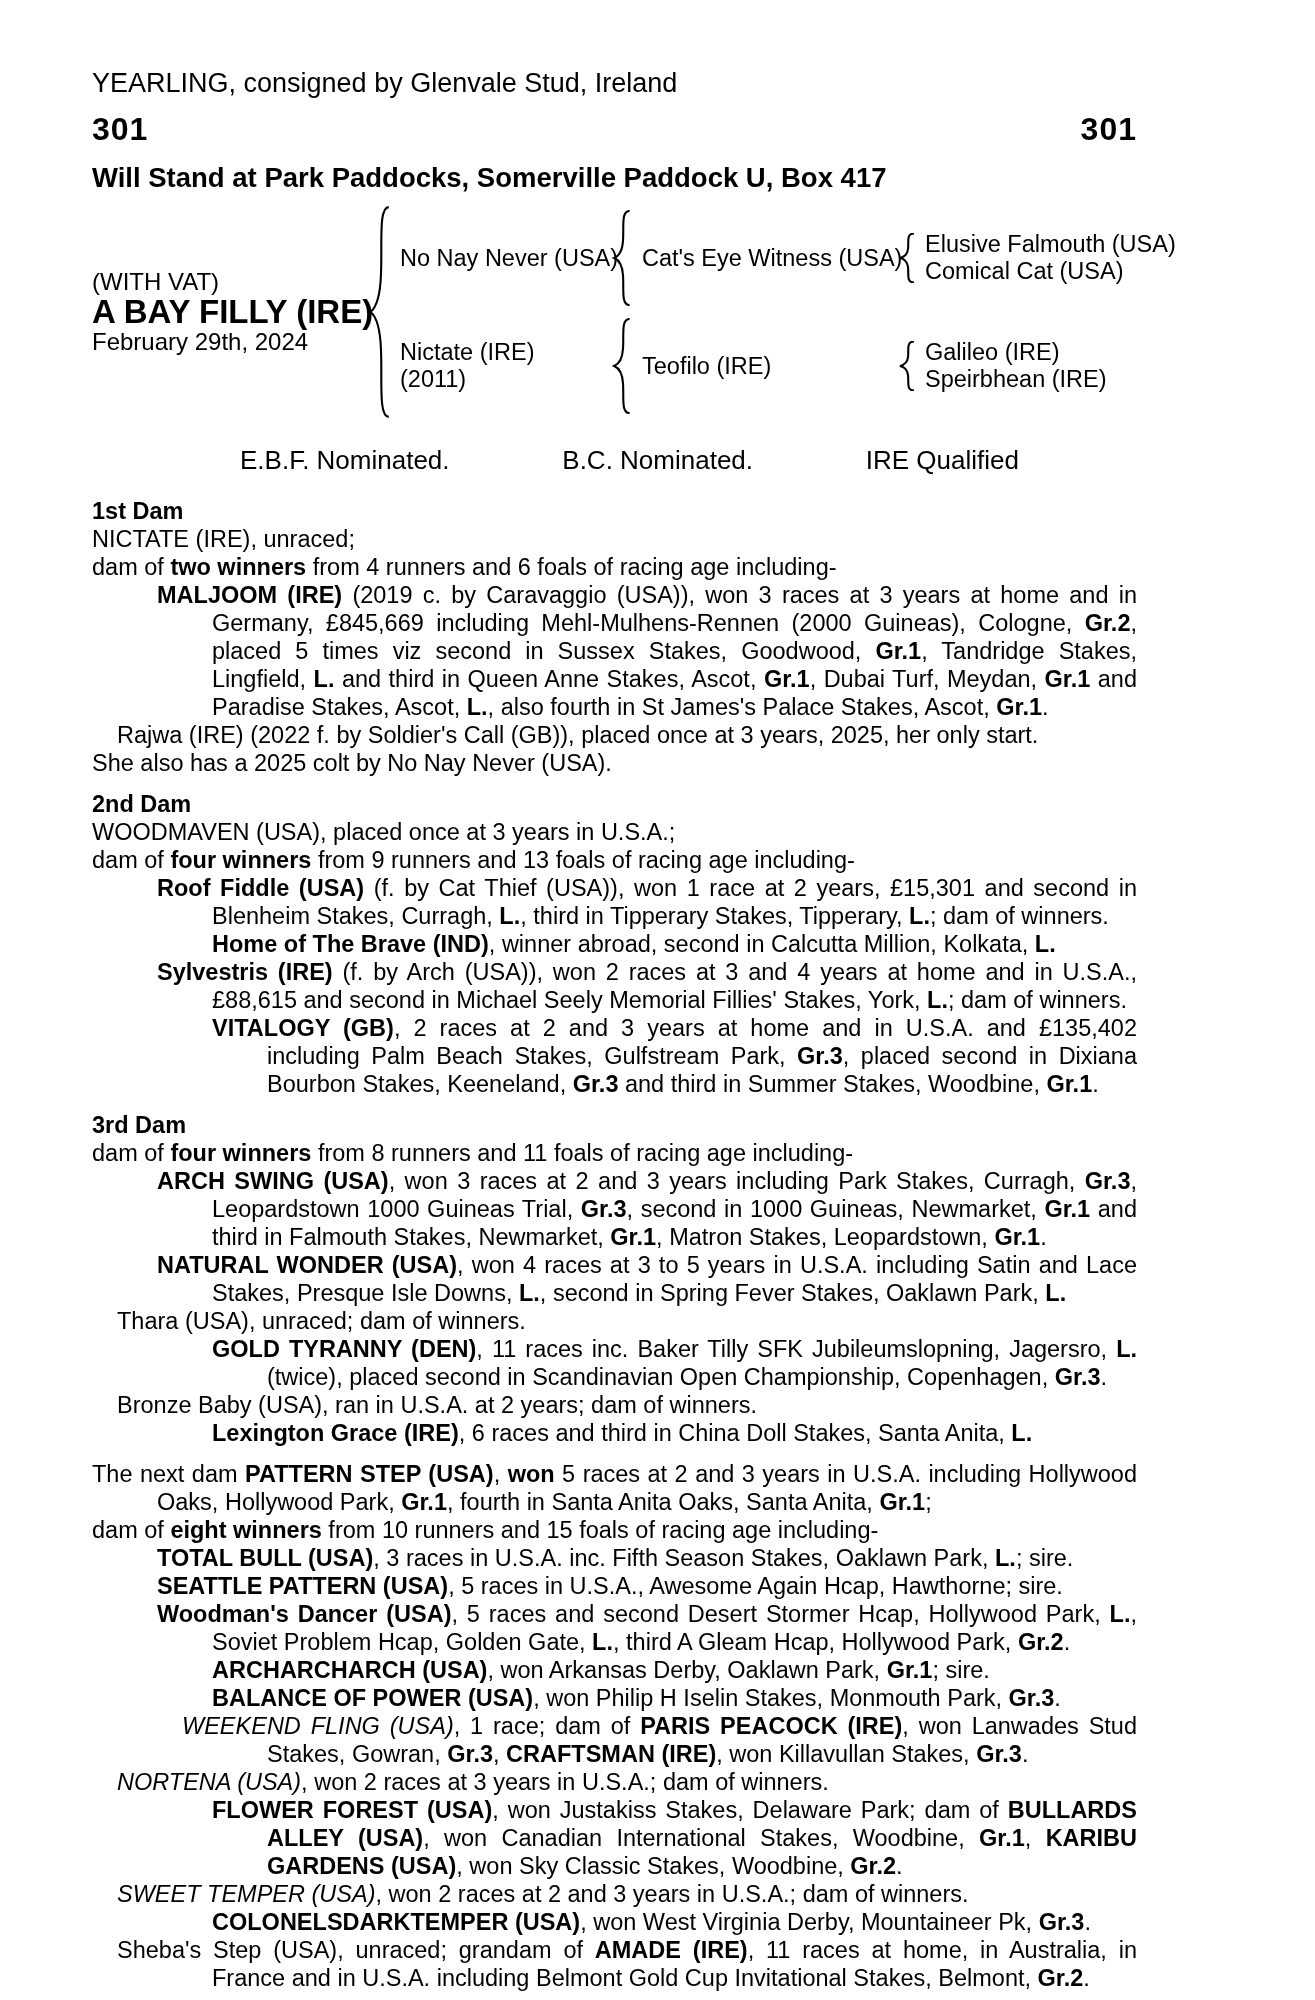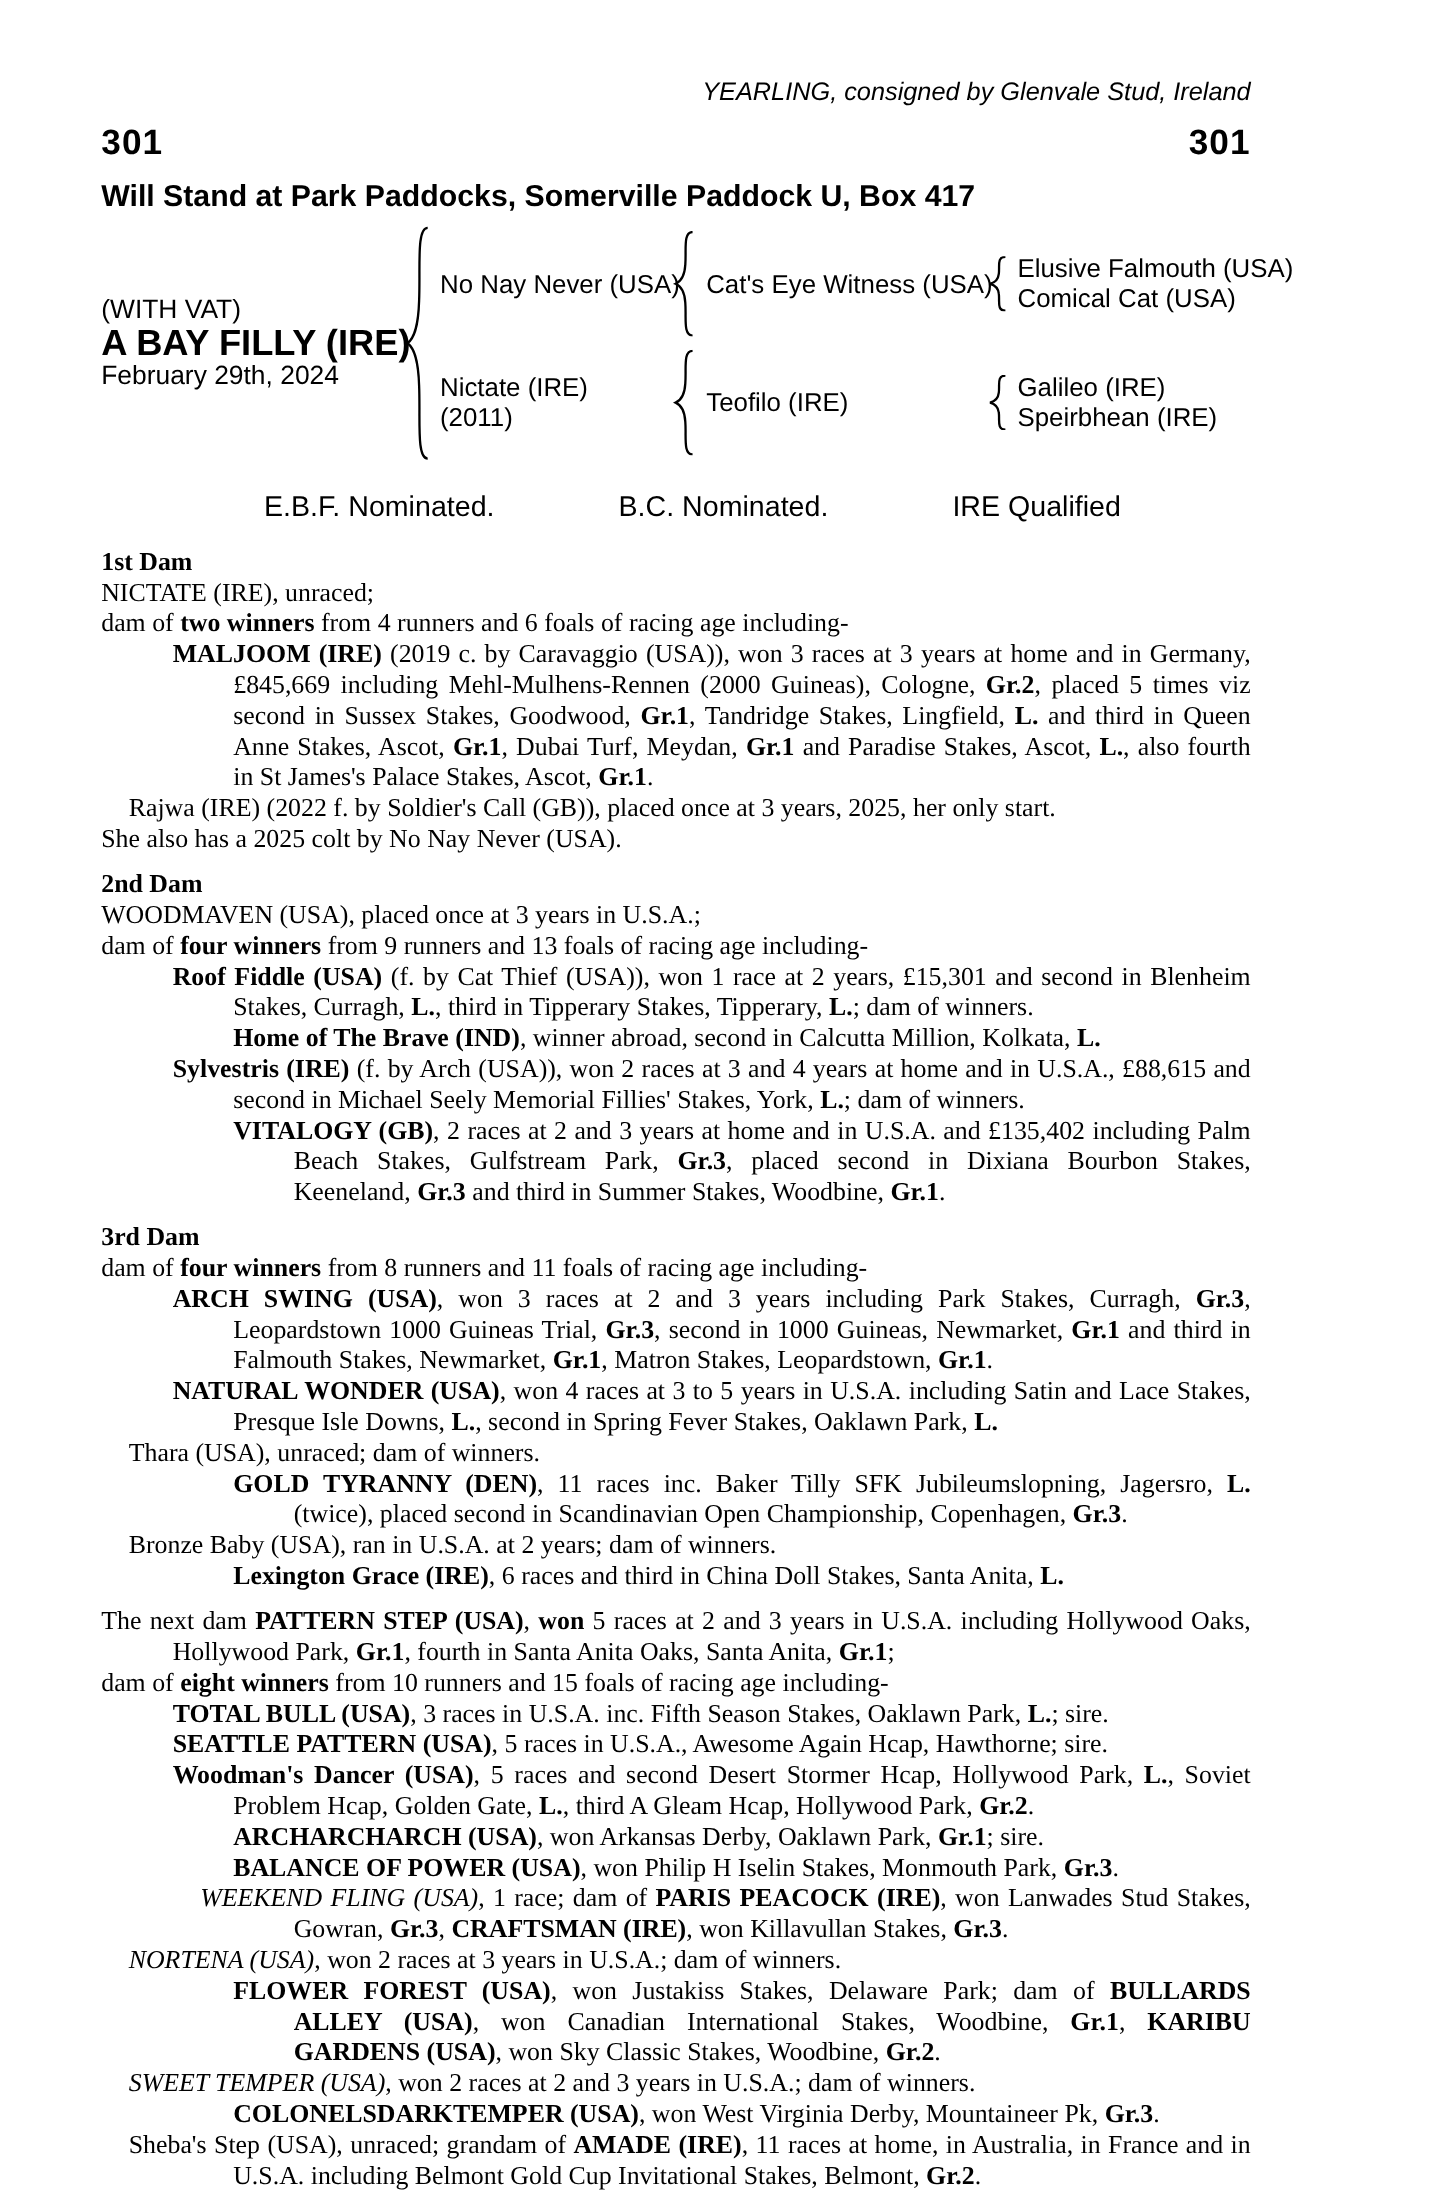--- a/index.html
+++ b/index.html
@@ -4,21 +4,21 @@
 <style>
   html, body { margin:0; padding:0; background:#ffffff; }
   body {
     width:1315px; min-height:2000px;
     color:#000;
     font-family:"Liberation Sans", sans-serif;
     -webkit-font-smoothing:antialiased;
   }
   .page { padding:68px 178px 40px 92px; }
 
-  .consignor { text-align:right; font-style:italic; font-size:23px; line-height:30px; }
+  .consignor { text-align:left; font-size:27px; line-height:30px; }
 
   .lotrow { display:flex; justify-content:space-between; align-items:flex-start; margin-top:6px; }
   .lot { font-size:32px; font-weight:bold; line-height:50px; letter-spacing:1px; }
 
   .stand { font-weight:bold; font-size:27.5px; line-height:32px; margin-top:8px; }
 
   
   .ped { display:flex; align-items:center; margin-top:10px; font-size:23.5px; white-space:nowrap; }
   .ped-info { width:276px; flex:0 0 auto; line-height:30px; font-size:24px; }
   .ped-name { font-weight:bold; font-size:33px; }
@@ -32,21 +32,21 @@
   .g3col { display:flex; flex-direction:column; }
   .g3row { display:flex; align-items:center; height:54px; }
   .g3name { width:256px; padding-left:8px; }
   .g4col { padding-left:7px; line-height:27px; }
 
   
   .noms { display:flex; justify-content:space-between; margin:25px 118px 0 148px; font-weight:normal; font-size:26px; line-height:30px; }
 
   
   #catalogue { margin-top:22px; font-size:23.5px; line-height:28px; }
-  #catalogue section { margin-top:13px;font-family:Liberation Serif, serif; }
+  #catalogue section { margin-top:13px; }
   #catalogue section:first-child { margin-top:0; }
   .para { margin:0; text-align:justify; }
   .heading { font-weight:bold; text-align:left; }
   .b { font-weight:bold; }
   .i { font-style:italic; }
   .l0  { margin-left:0; }
   .l0h { margin-left:65px;  text-indent:-65px; }
   .l1  { margin-left:120px; text-indent:-55px; }
   .l1n { margin-left:120px; text-indent:-95px; }
   .l2  { margin-left:175px; text-indent:-55px; }

